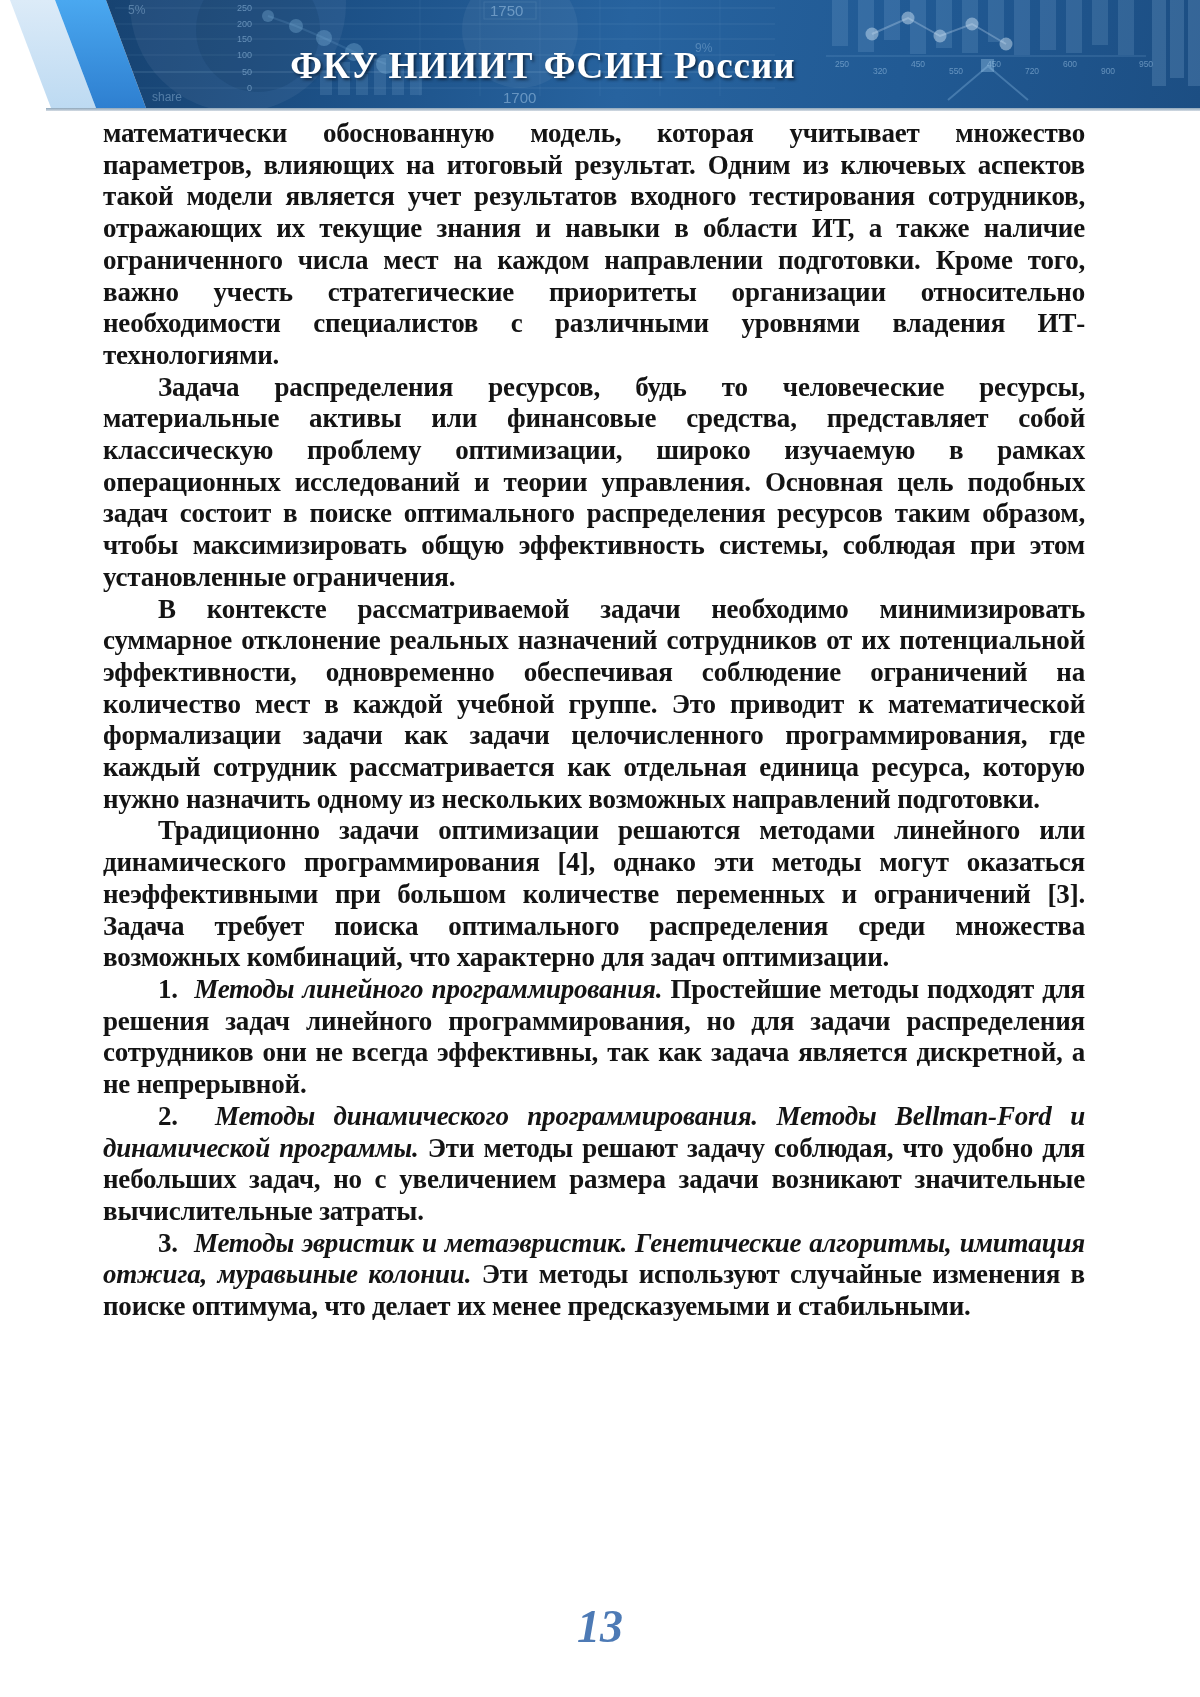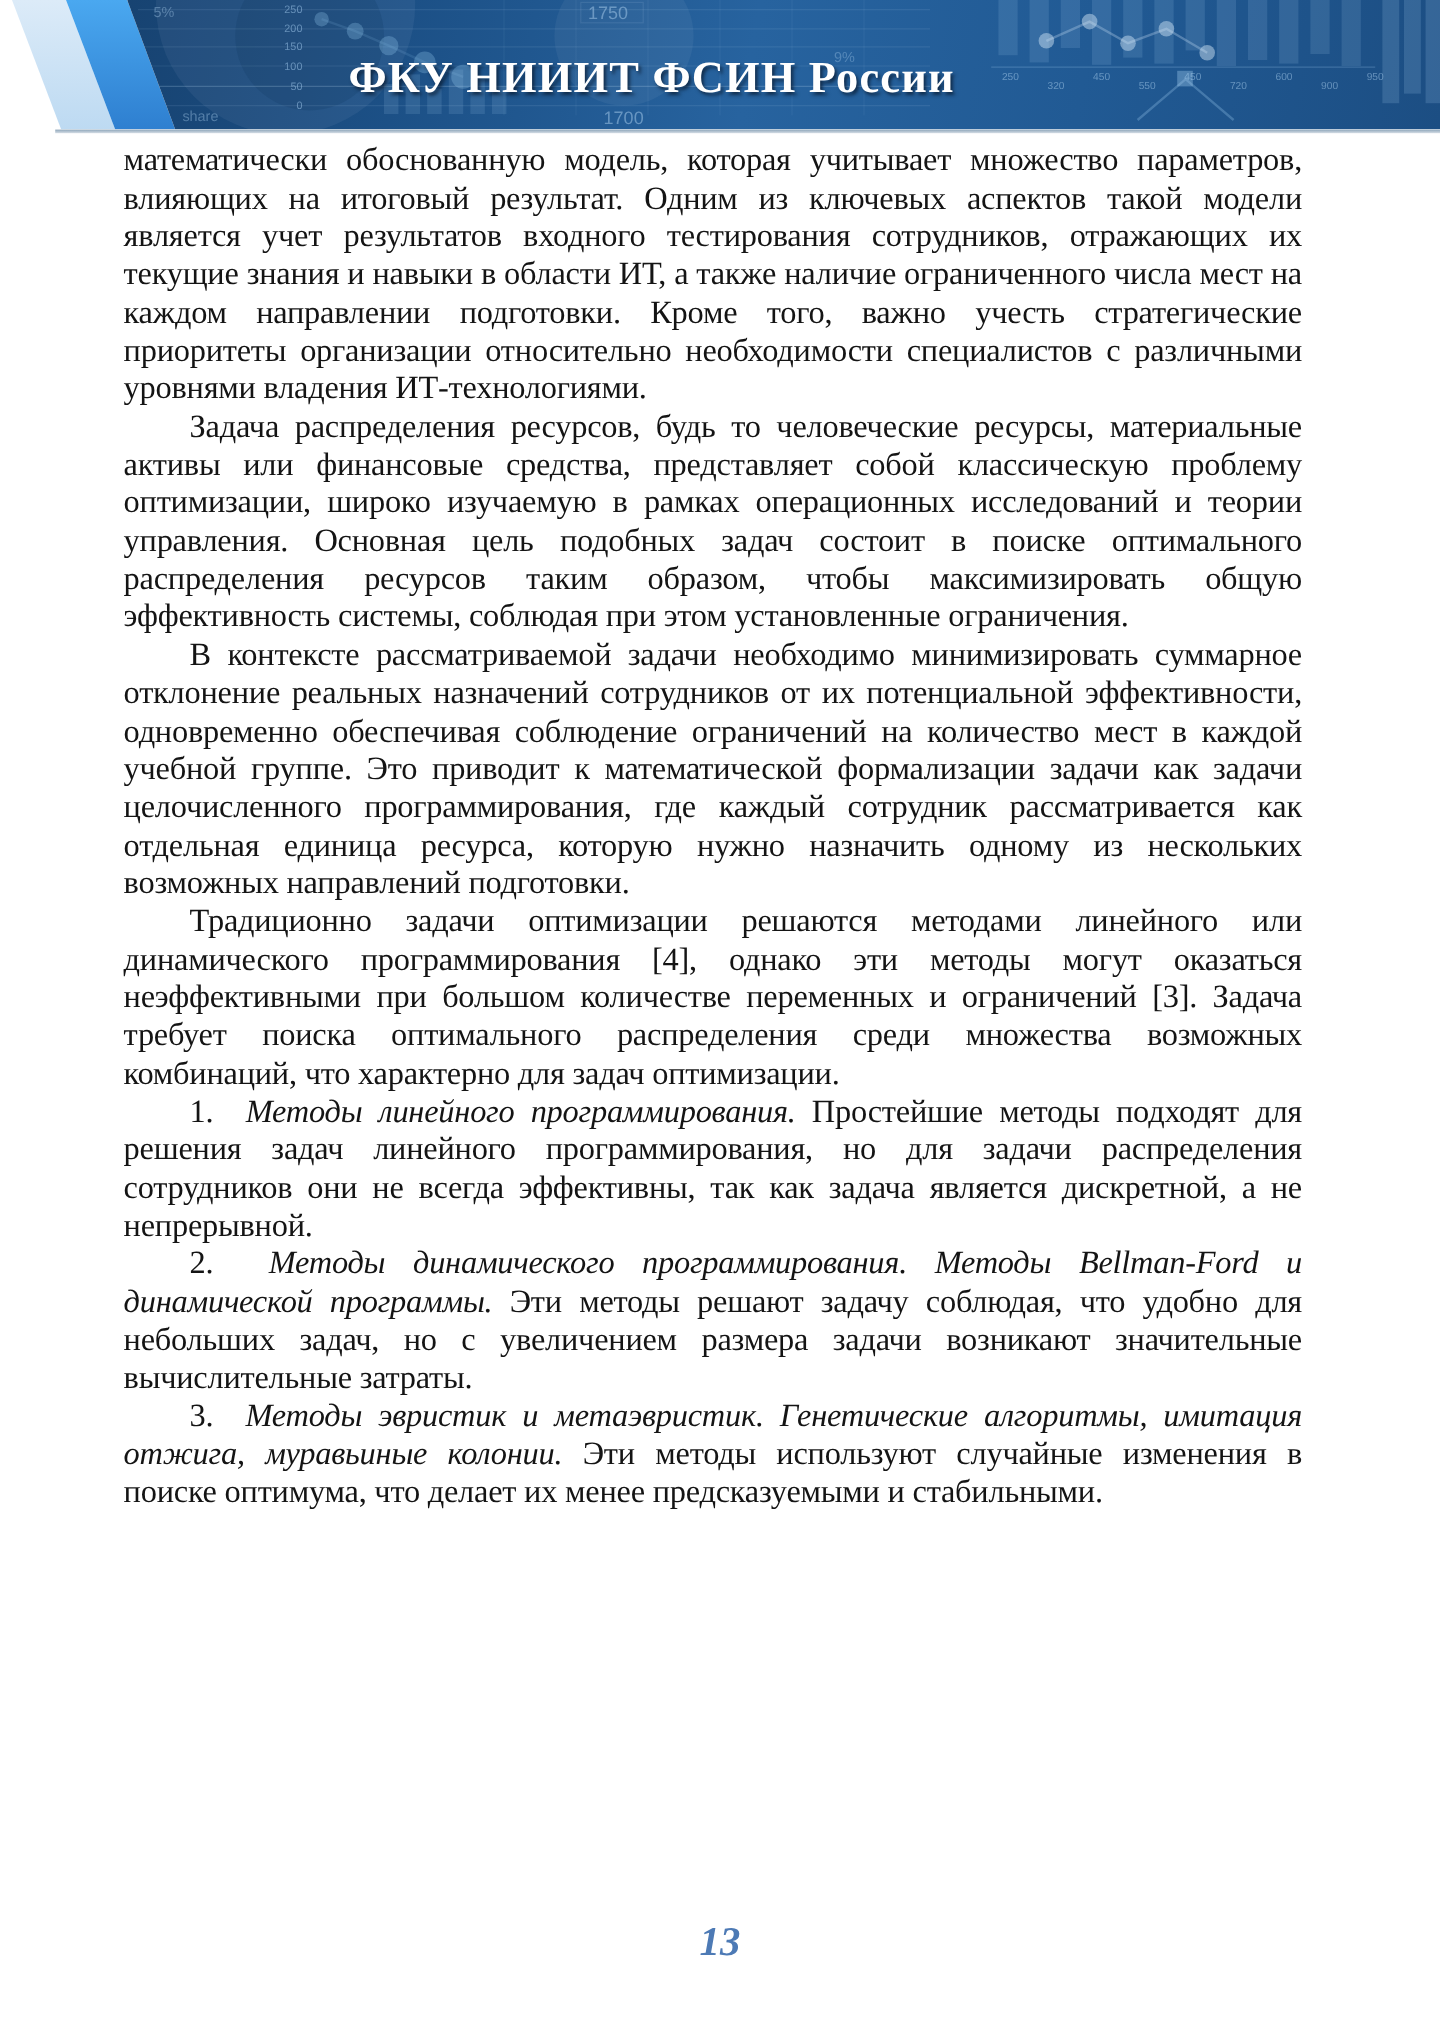--- a/index.html
+++ b/index.html
@@ -38,28 +38,28 @@
     font-family:"Liberation Serif","DejaVu Serif",serif;
   }
   .decor-sans { font-family:"Liberation Sans","DejaVu Sans",sans-serif; }
 
   
   .textblock {
     position:absolute; top:118px; left:103px; width:982px;
     color:#141414; font-size:27px; line-height:31.7px;
     text-align:justify; letter-spacing:-0.2px;
   }
-  .textblock p { margin:0; padding:0; text-indent:55px; }
+  .textblock p { margin:0; padding:0; text-indent:55px;font-weight:bold; }
   .textblock p.no-indent { text-indent:0; }
   .it { font-style:italic; }
 
   
   .page-number {
     position:absolute; top:1600px; left:0; width:1200px; text-align:center;
-    color:#4d7ab5; font-size:34px; font-style:italic; font-weight:bold;
+    color:#4d7ab5; font-size:46px; font-style:italic; font-weight:bold;
   }
 </style>
 </head>
 <body>
 
 <div class="page">
 
   <div class="header">
     <div class="stripe-light"></div>
     <div class="stripe-bright"></div>

